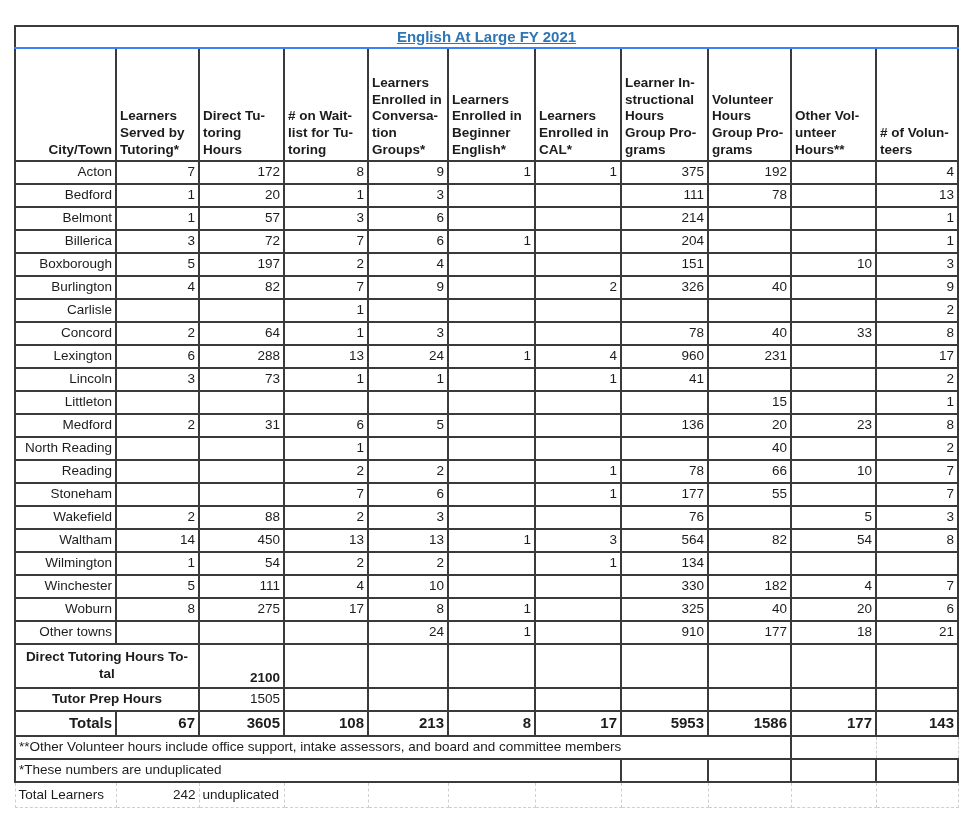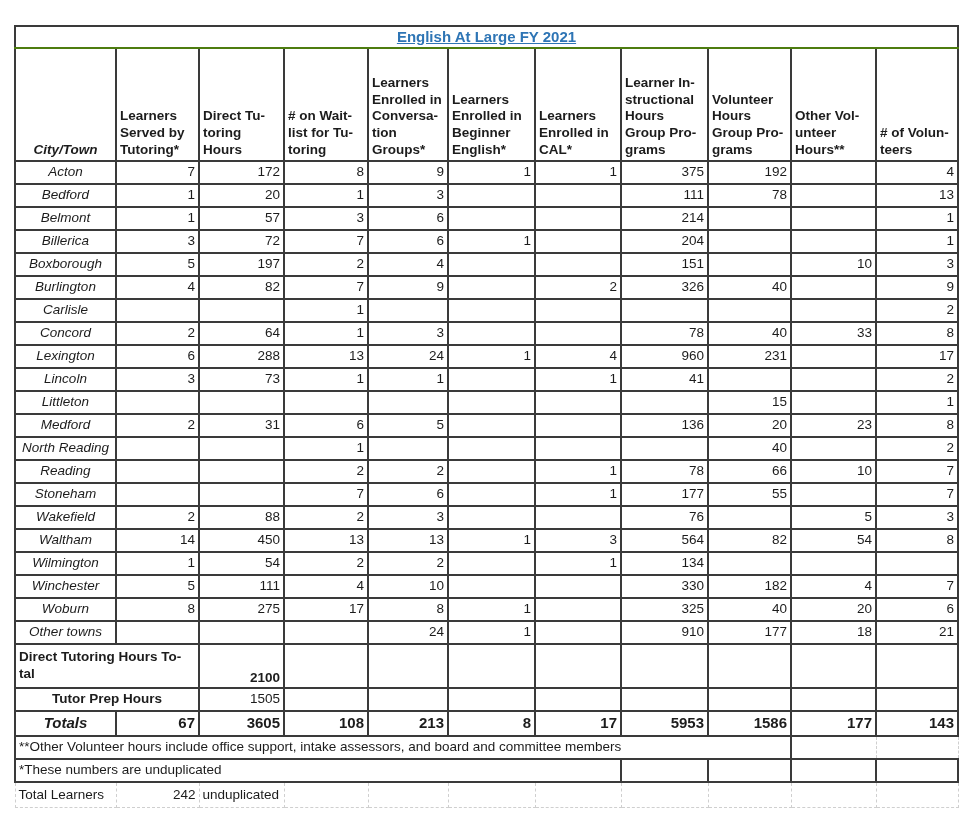--- a/index.html
+++ b/index.html
@@ -6,27 +6,27 @@
   body{
     width:980px;height:819px;background:#ffffff;position:relative;
     font-family:"Liberation Sans","DejaVu Sans",sans-serif;color:#1c1c1c;
   }
   .sheet{position:absolute;left:14px;top:25px;}
   table{border-collapse:collapse;table-layout:fixed;}
   td{
     border:2px solid #3a3a3a;padding:0 3px;font-size:13.5px;height:21px;
     vertical-align:middle;overflow:hidden;line-height:1.25;
   }
-  td.title-cell{height:20px;text-align:center;border-bottom:2px solid #4d7c0f;}
+  td.title-cell{height:20px;text-align:center;border-bottom:2px solid #3b82f6;}
   .title-link{font-weight:bold;text-decoration:underline;font-size:15px;}
   td.hdr{font-weight:bold;white-space:pre-line;vertical-align:bottom;height:110px;padding-bottom:1px;}
   td.num{text-align:right;}
-  td.city{text-align:center;font-style:italic;}
+  td.city{text-align:right;}
   tr.totals-row td{font-weight:bold;font-size:15px;height:23px;border-radius:10px;}
-  td.merged-label{font-weight:bold;white-space:pre-line;}
+  td.merged-label{font-weight:bold;white-space:pre-line;text-align:center;}
   td.vbottom{vertical-align:bottom;font-weight:bold;}
   tr.direct-row td{height:42px;}
   td.prep-label{font-weight:bold;text-align:center;}
   td.dashed{border:1px dashed #cfcfcf;}
   tr.summary-row td{height:24px;}
   td.spill{white-space:nowrap;overflow:visible;}
 </style>
 </head>
 <body>
 

